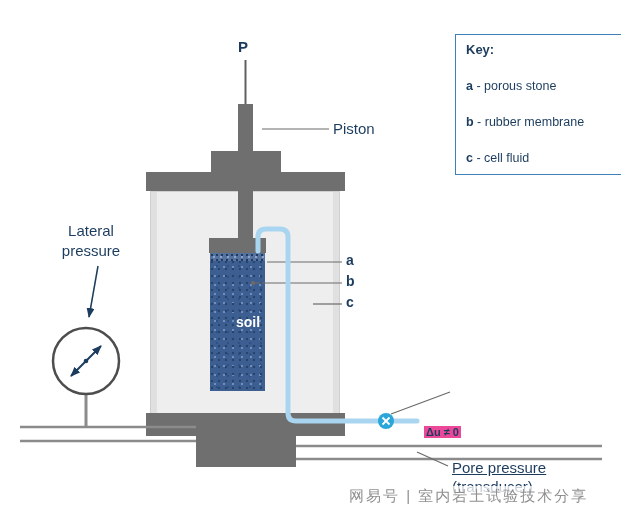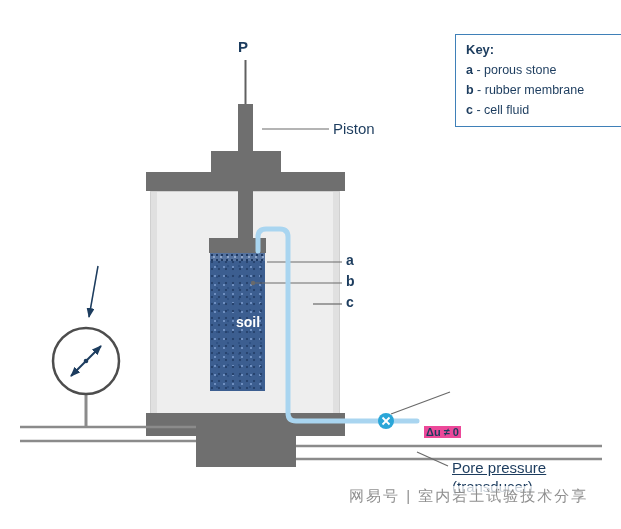--- a/index.html
+++ b/index.html
@@ -33,21 +33,21 @@
 
   .part-lbl{position:absolute;left:346px;font-weight:700;font-size:14px;color:#1c3c5e;}
 
   .lateral{position:absolute;left:45px;top:221px;width:92px;text-align:center;
            color:#1c3c5e;font-size:15px;line-height:20px;}
 
   .keybox{position:absolute;left:455px;top:34px;width:148px;
           border:1.5px solid #3f80b8;background:#ffffff;padding:7px 10px 9px 10px;
           color:#1c3c5e;}
   .key-title{font-weight:700;font-size:13px;margin-bottom:4px;}
-  .key-item{font-size:12.5px;margin-top:6px;}
+  .key-item{font-size:12.5px;margin-top:22px;}
   .key-item b{font-weight:700;}
 
   .delta{position:absolute;left:424px;top:426px;font-weight:700;font-size:11px;color:#1c3c5e;
          background:#ec4899;padding:0 2px;}
 
   .watermark{position:absolute;left:346px;top:486px;font-size:15px;letter-spacing:2px;
              color:#8f8f8f;background:rgba(255,255,255,0.75);padding:1px 3px;white-space:nowrap;}
 </style>
 </head>
 <body>
@@ -103,20 +103,24 @@
     <path d="M 258 251 L 258 237 Q 258 229 266 229 L 280 229 Q 288 229 288 237 L 288 413 Q 288 421 296 421 L 417 421" fill="none" stroke="#a9d5f0" stroke-width="5" stroke-linecap="round"></path>
 
     <circle cx="386" cy="421" r="8" fill="#2aa6d8"></circle>
     <line x1="382.5" y1="417.5" x2="389.5" y2="424.5" stroke="#ffffff" stroke-width="1.8"></line>
     <line x1="389.5" y1="417.5" x2="382.5" y2="424.5" stroke="#ffffff" stroke-width="1.8"></line>
   </svg>
 
   <div class="lbl bold" style="left:238px;top:38px;">P</div>
   <div class="lbl" style="left:333px;top:120px;">Piston</div>
 
+  <div class="lateral">
+    <div>Lateral</div>
+    <div>pressure</div>
+  </div>
 
   <div class="soil-lbl">soil</div>
 
   <div class="part-lbl" style="top:252px;">a</div>
   <div class="part-lbl" style="top:273px;">b</div>
   <div class="part-lbl" style="top:294px;">c</div>
 
   <div class="delta">Δu ≠ 0</div>
   <div class="lbl" style="left:452px;top:459px;text-decoration:underline;">Pore pressure</div>
   <div class="lbl" style="left:452px;top:478px;">(transducer)</div>

